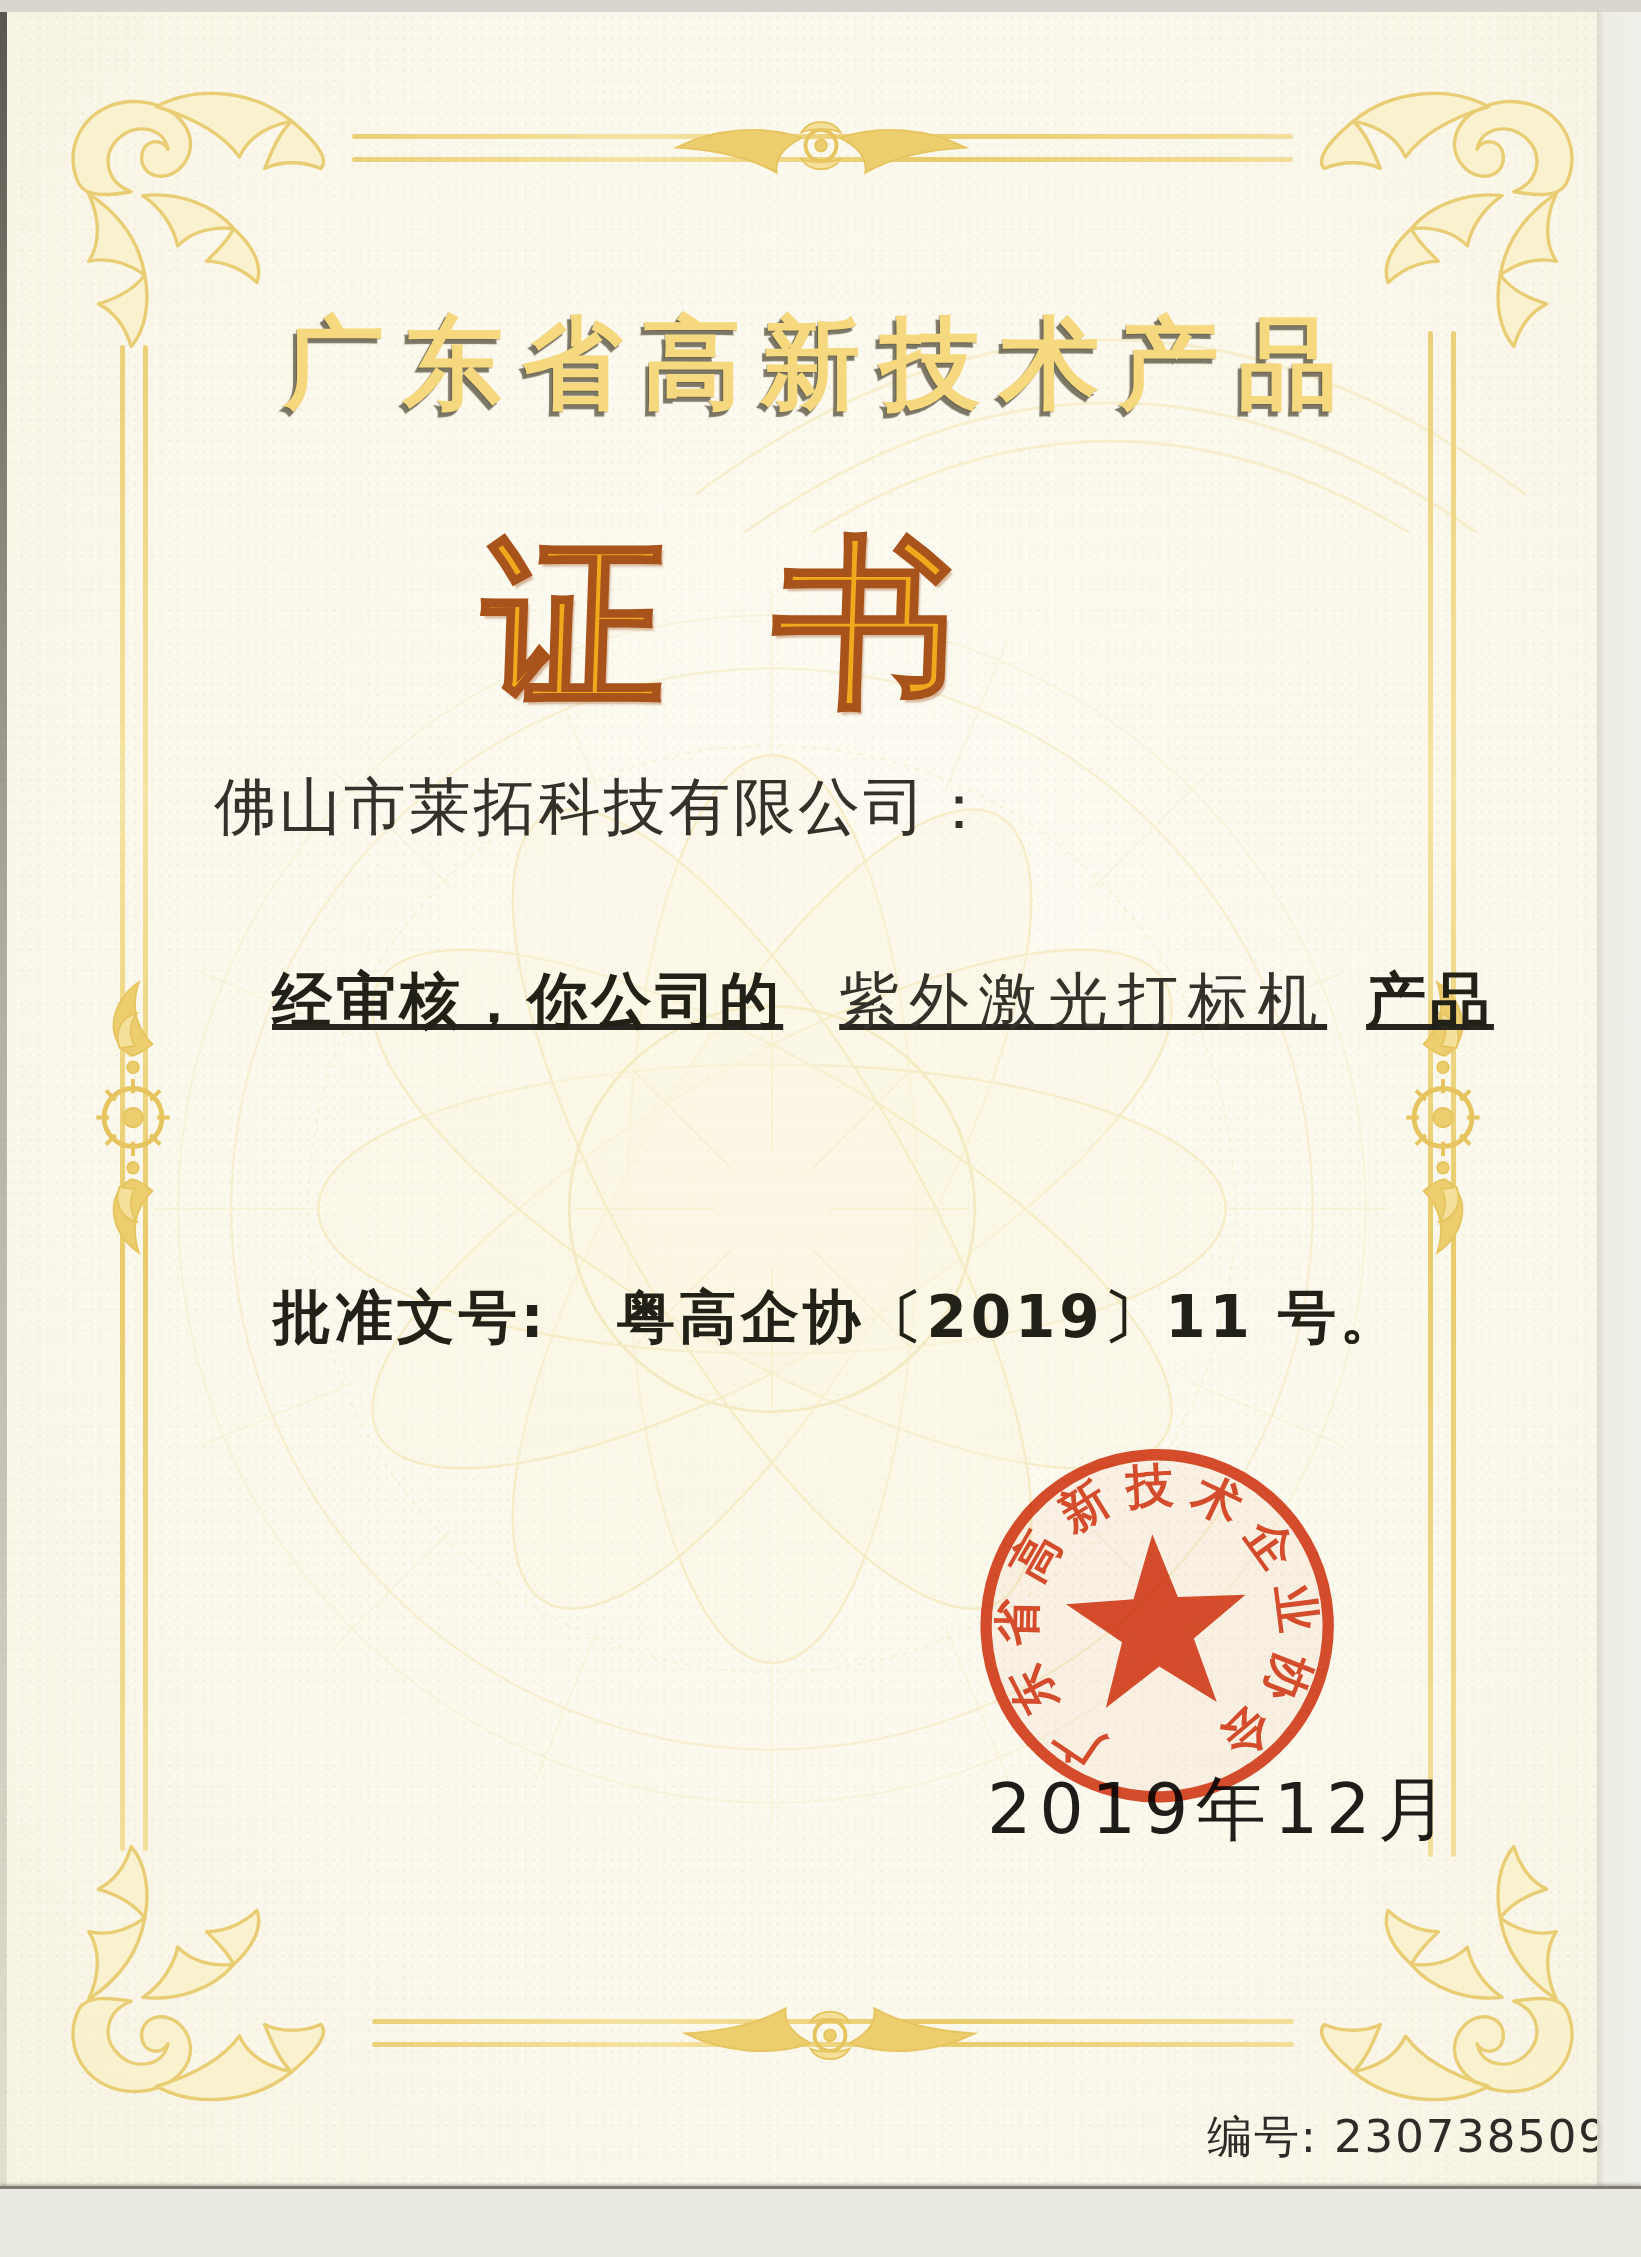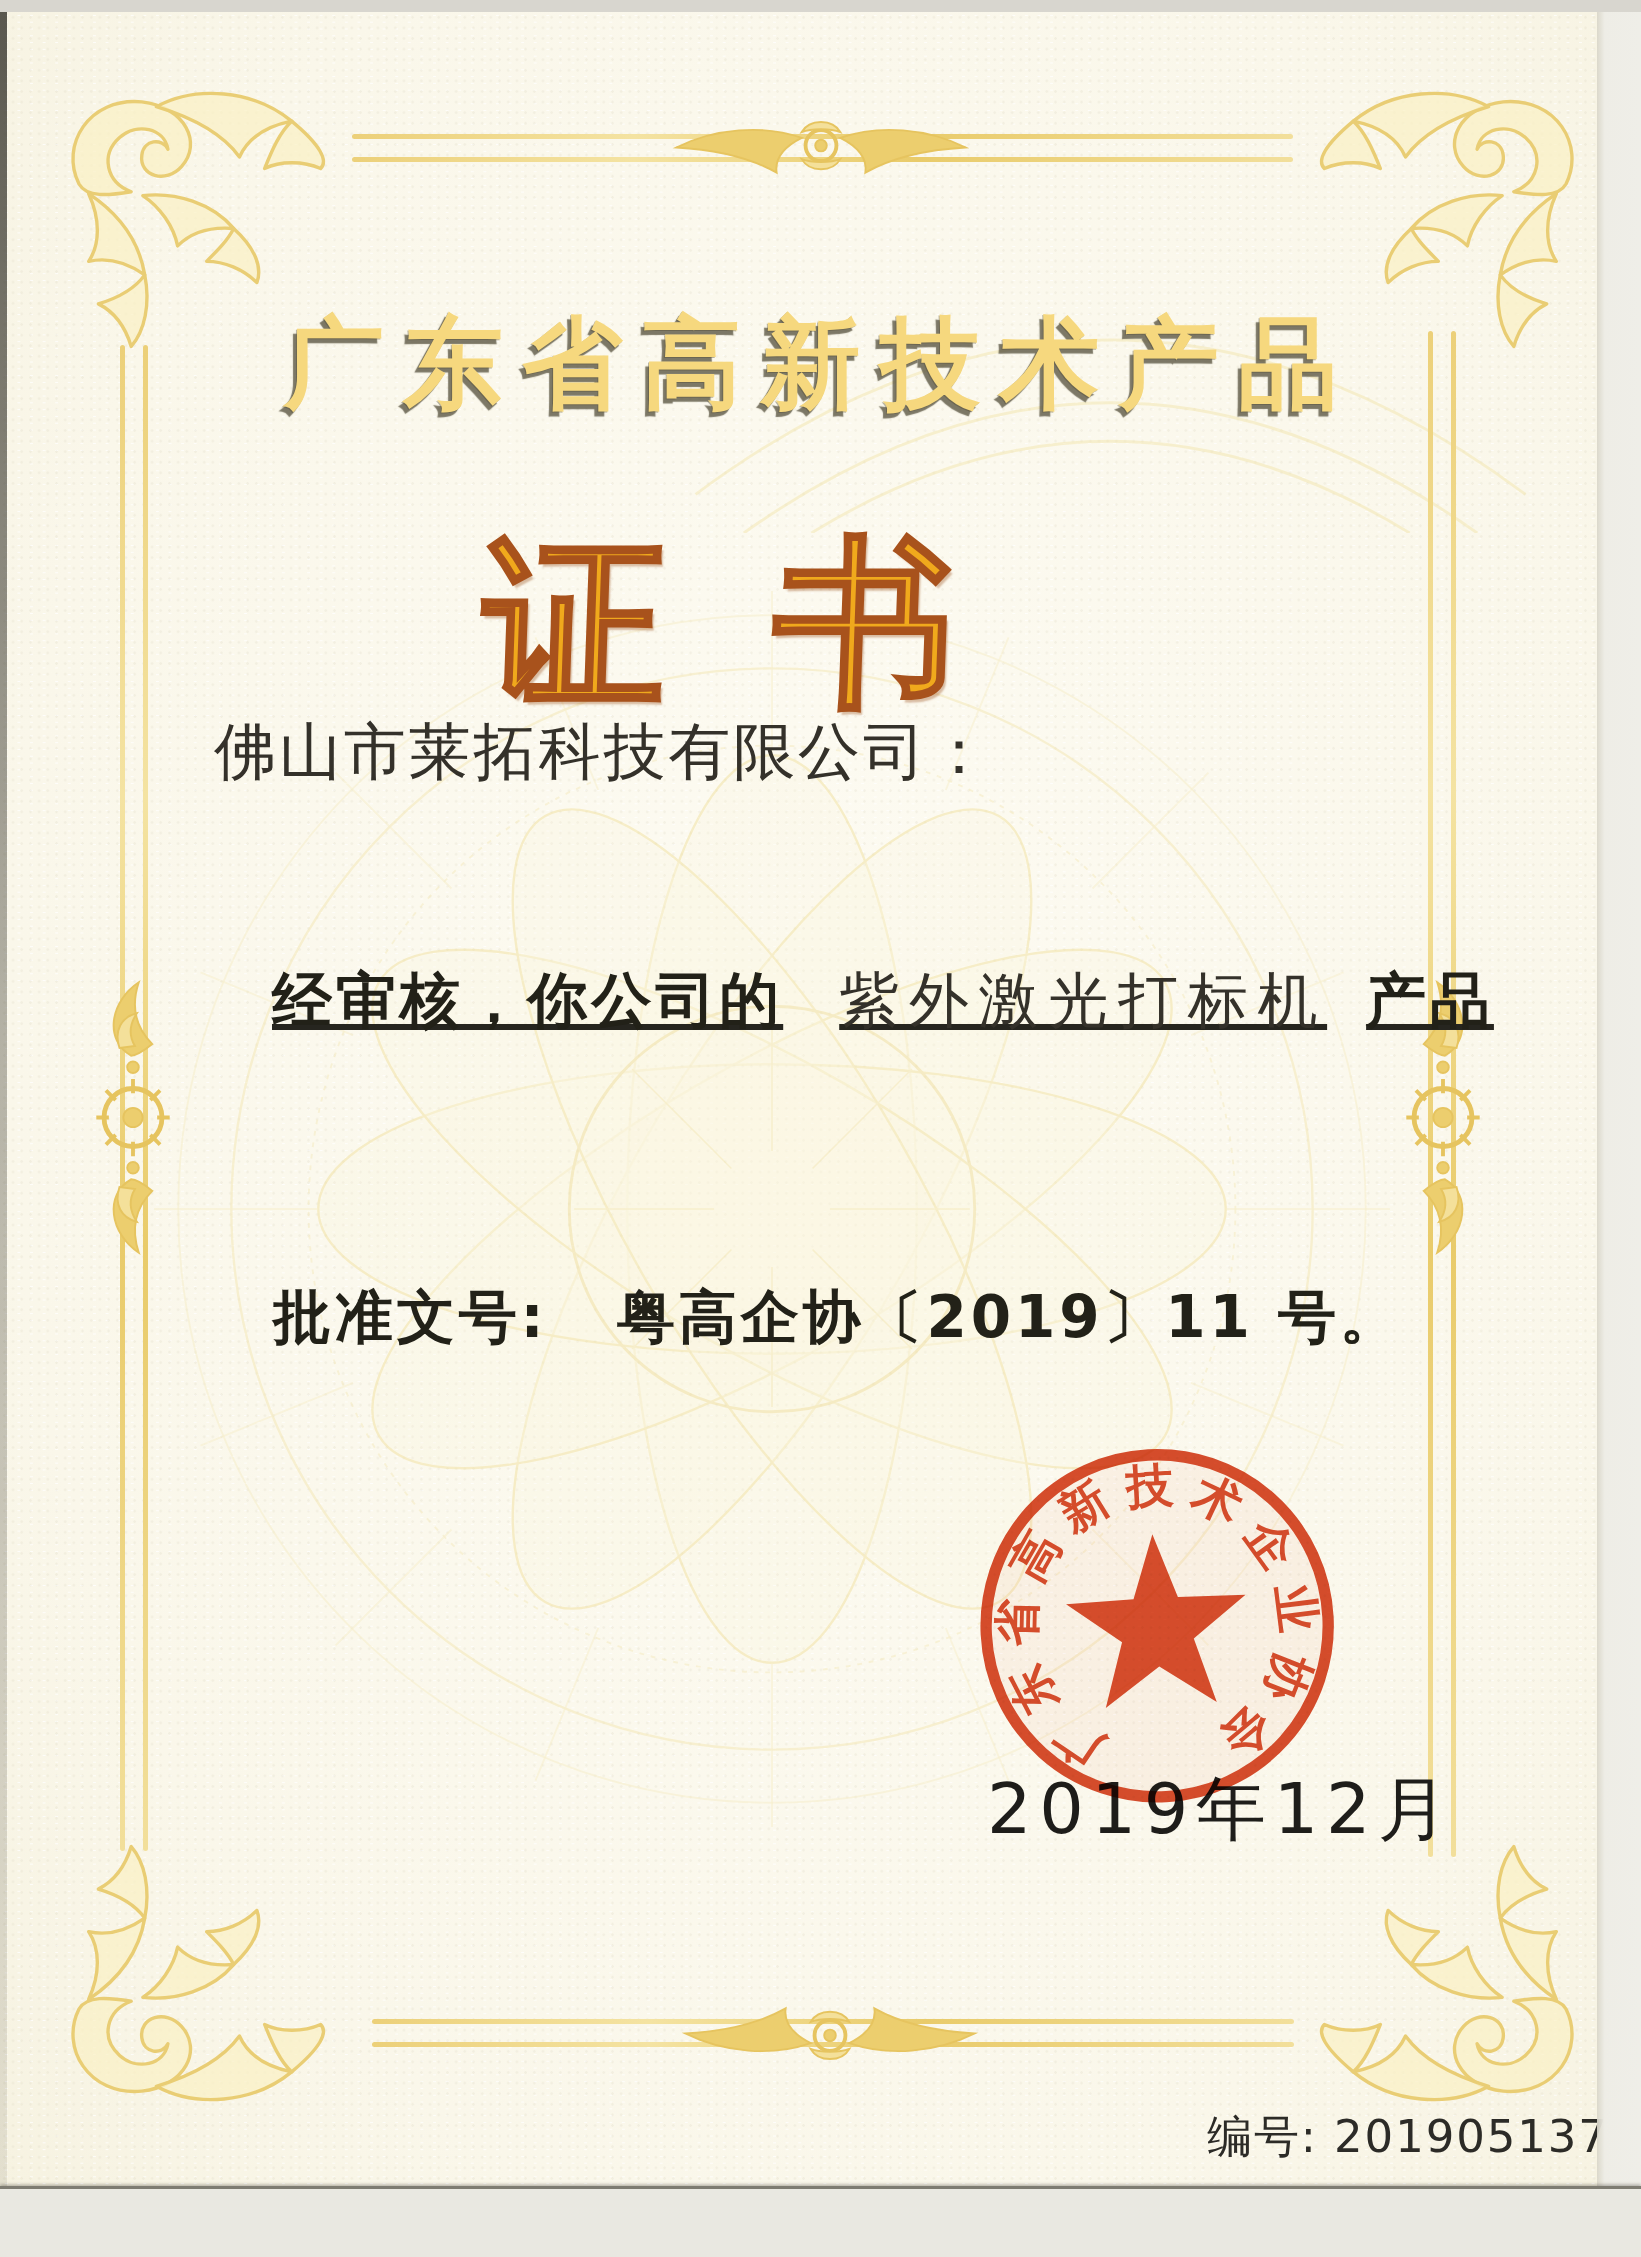--- a/index.html
+++ b/index.html
@@ -33,21 +33,21 @@
     position:absolute;left:0;width:1439px;top:510px;
     text-align:center;font-size:182px;font-weight:bold;line-height:1.1;
     letter-spacing:108px;padding-left:108px;box-sizing:border-box;
     color:#f0a91c;
     -webkit-text-stroke:2.9px #a8521c;
     text-shadow:2.9px 3.9px 1.9px rgba(150,72,18,0.35);
     font-family:"DejaVu Serif","Liberation Serif",serif;
     transform:skewX(-2deg);
   }
   .recipient{
-    position:absolute;left:214px;top:705px;
+    position:absolute;left:214px;top:760px;
     font-size:62px;line-height:1.15;letter-spacing:2.9px;color:#34312a;
     font-family:"Liberation Serif","DejaVu Serif",serif;
   }
   .body-line{position:absolute;font-size:60px;line-height:1.2;color:#26251f;}
   .hei{font-weight:bold;font-family:"DejaVu Sans","Liberation Sans",sans-serif;letter-spacing:3.9px;color:#222118;}
   .kai{font-family:"Liberation Serif","DejaVu Serif",serif;letter-spacing:9.7px;color:#34312a;}
   .gap-lg{display:inline-block;width:56px;}
   .gap-md{display:inline-block;width:39px;}
   .approval-line{position:absolute;font-size:58px;font-weight:bold;color:#222118;
     font-family:"DejaVu Sans","Liberation Sans",sans-serif;letter-spacing:3.9px;}
@@ -201,21 +201,21 @@
         <text x="200" y="72" fill="#d5401e" transform="rotate(85.80000000000001 200 203)">业</text>
         <text x="200" y="72" fill="#d5401e" transform="rotate(114.40000000000003 200 203)">协</text>
         <text x="200" y="72" fill="#d5401e" transform="rotate(143 200 203)">会</text>
       </g>
   </svg>
 
   <div class="date-line">2019年12月</div>
 
   <div class="serial-line">
     <span>编号:</span>
-    <span>201905137</span>
+    <span>230738509</span>
   </div>
 
   <div class="scan-left"></div>
   <div class="scan-right"></div>
   <div class="scan-bottom"></div>
 
 </div>
 
 
 </body></html>

